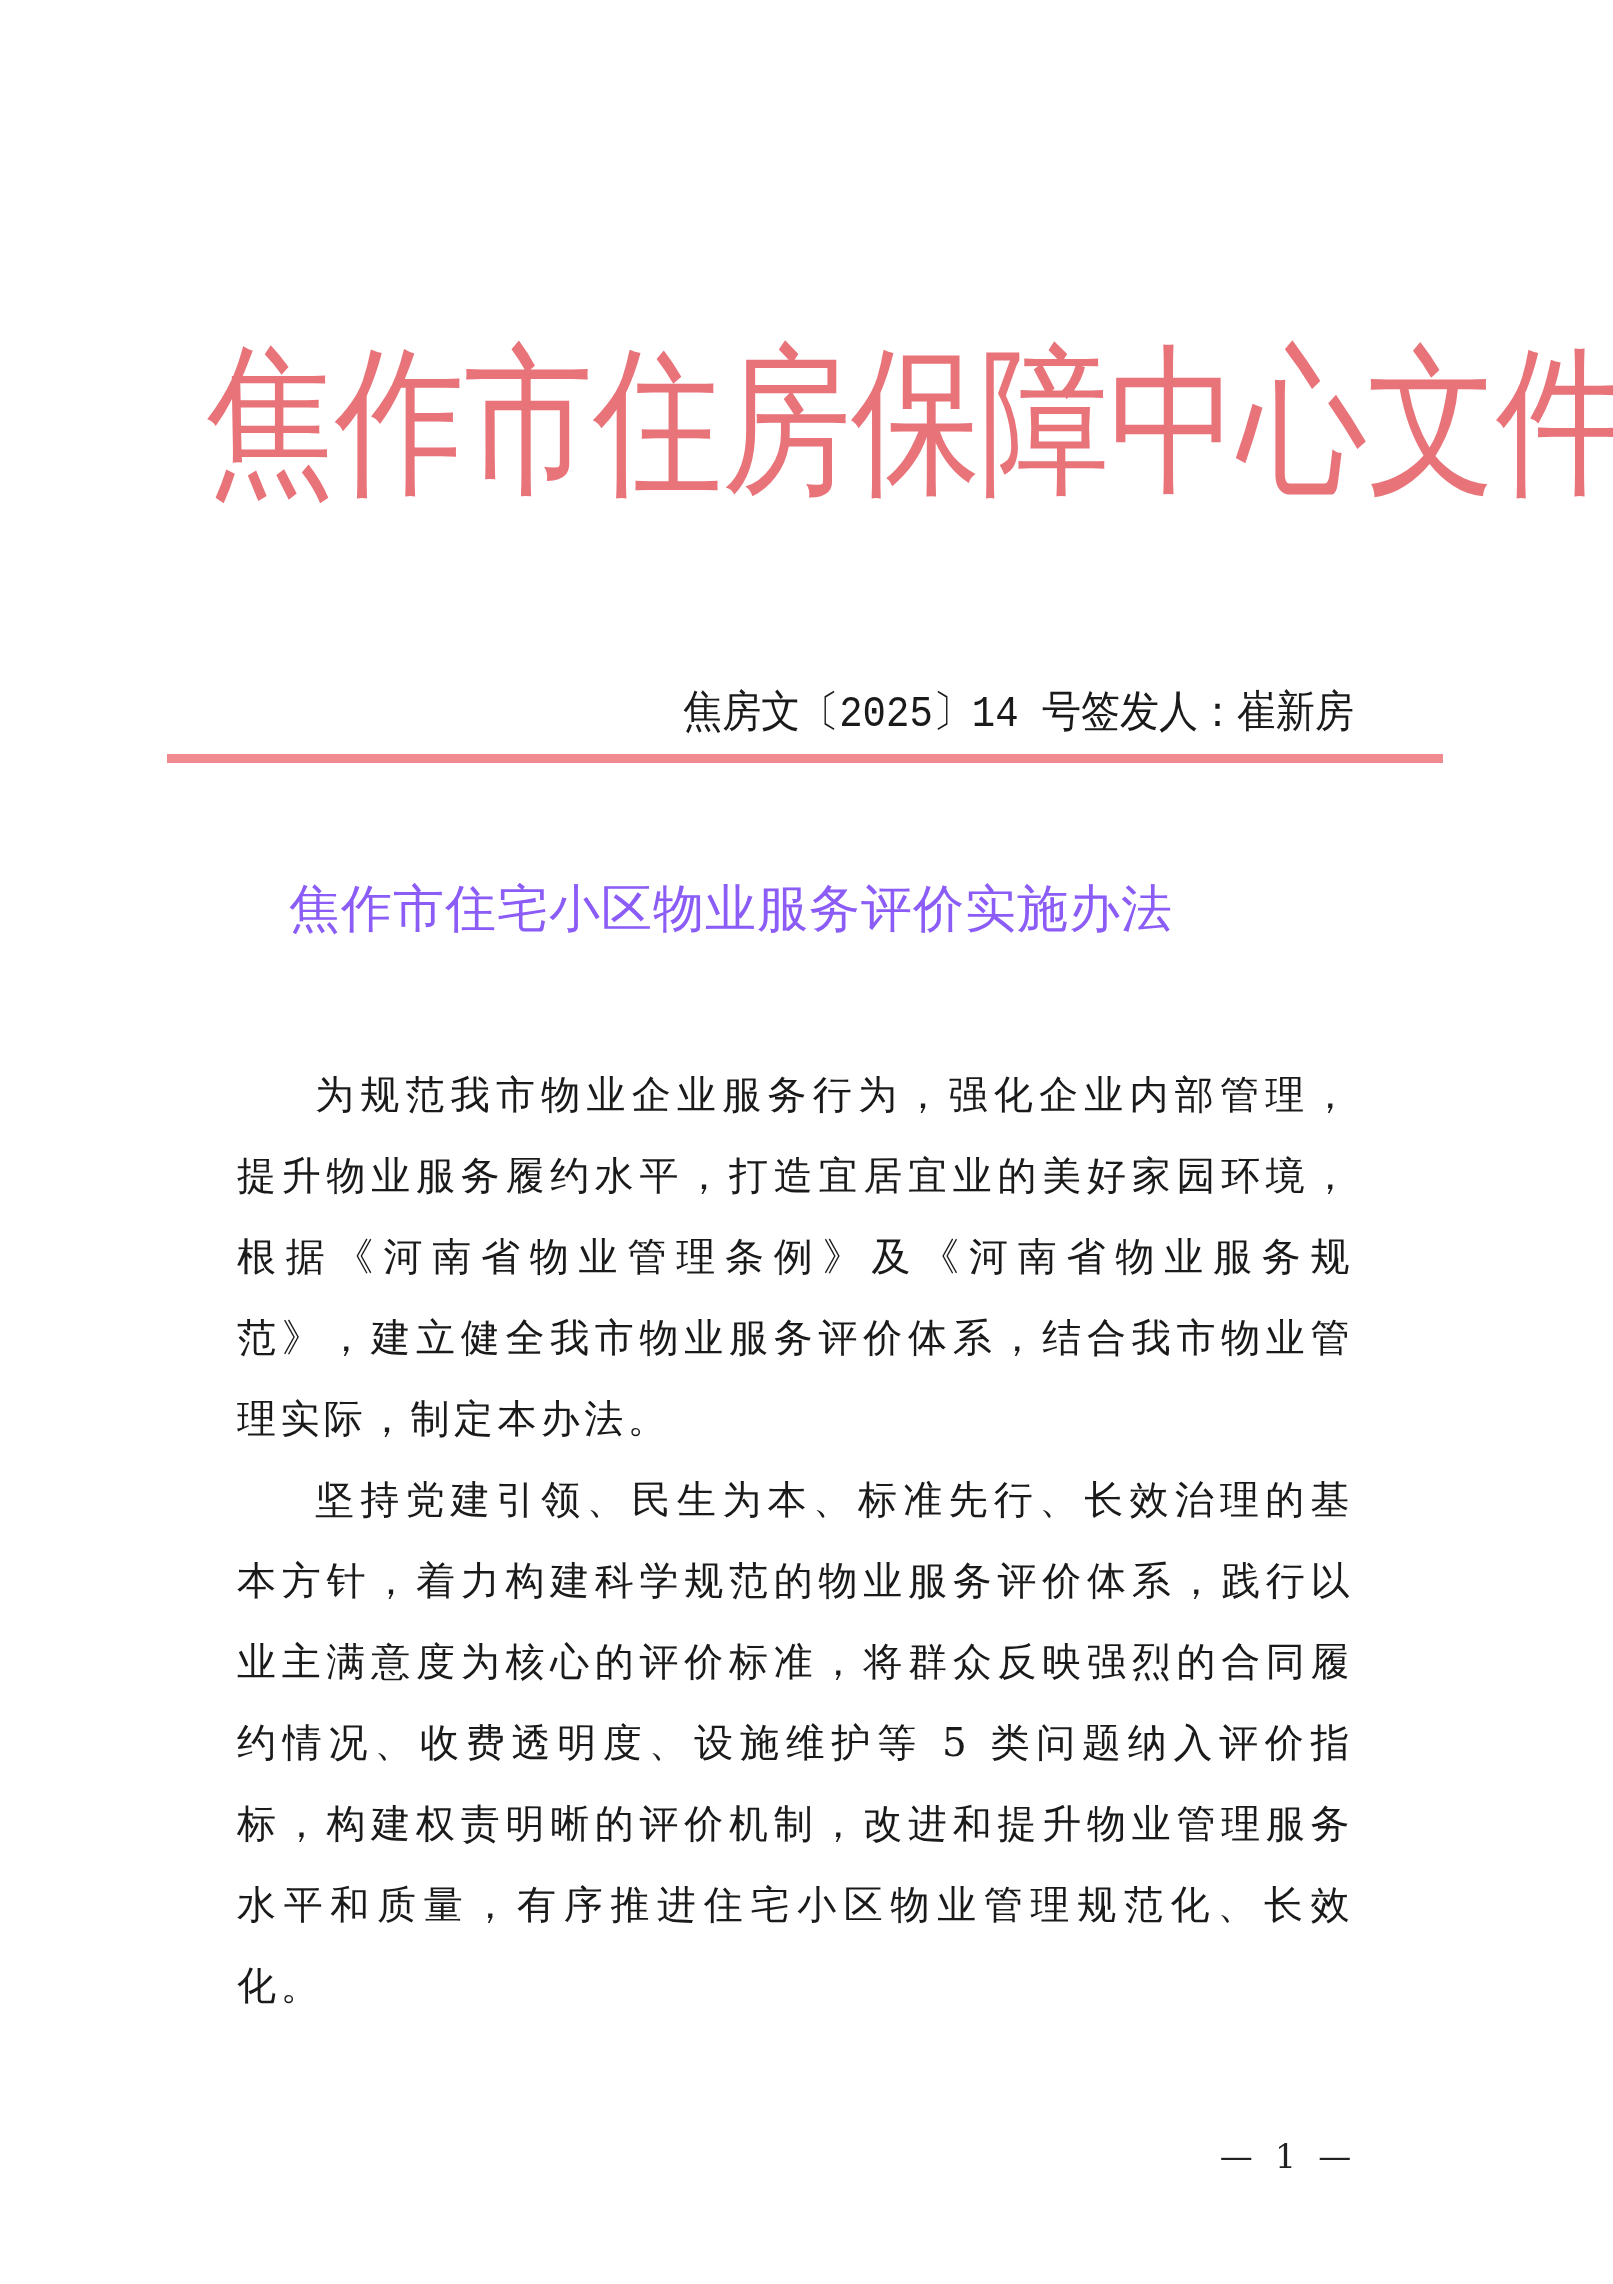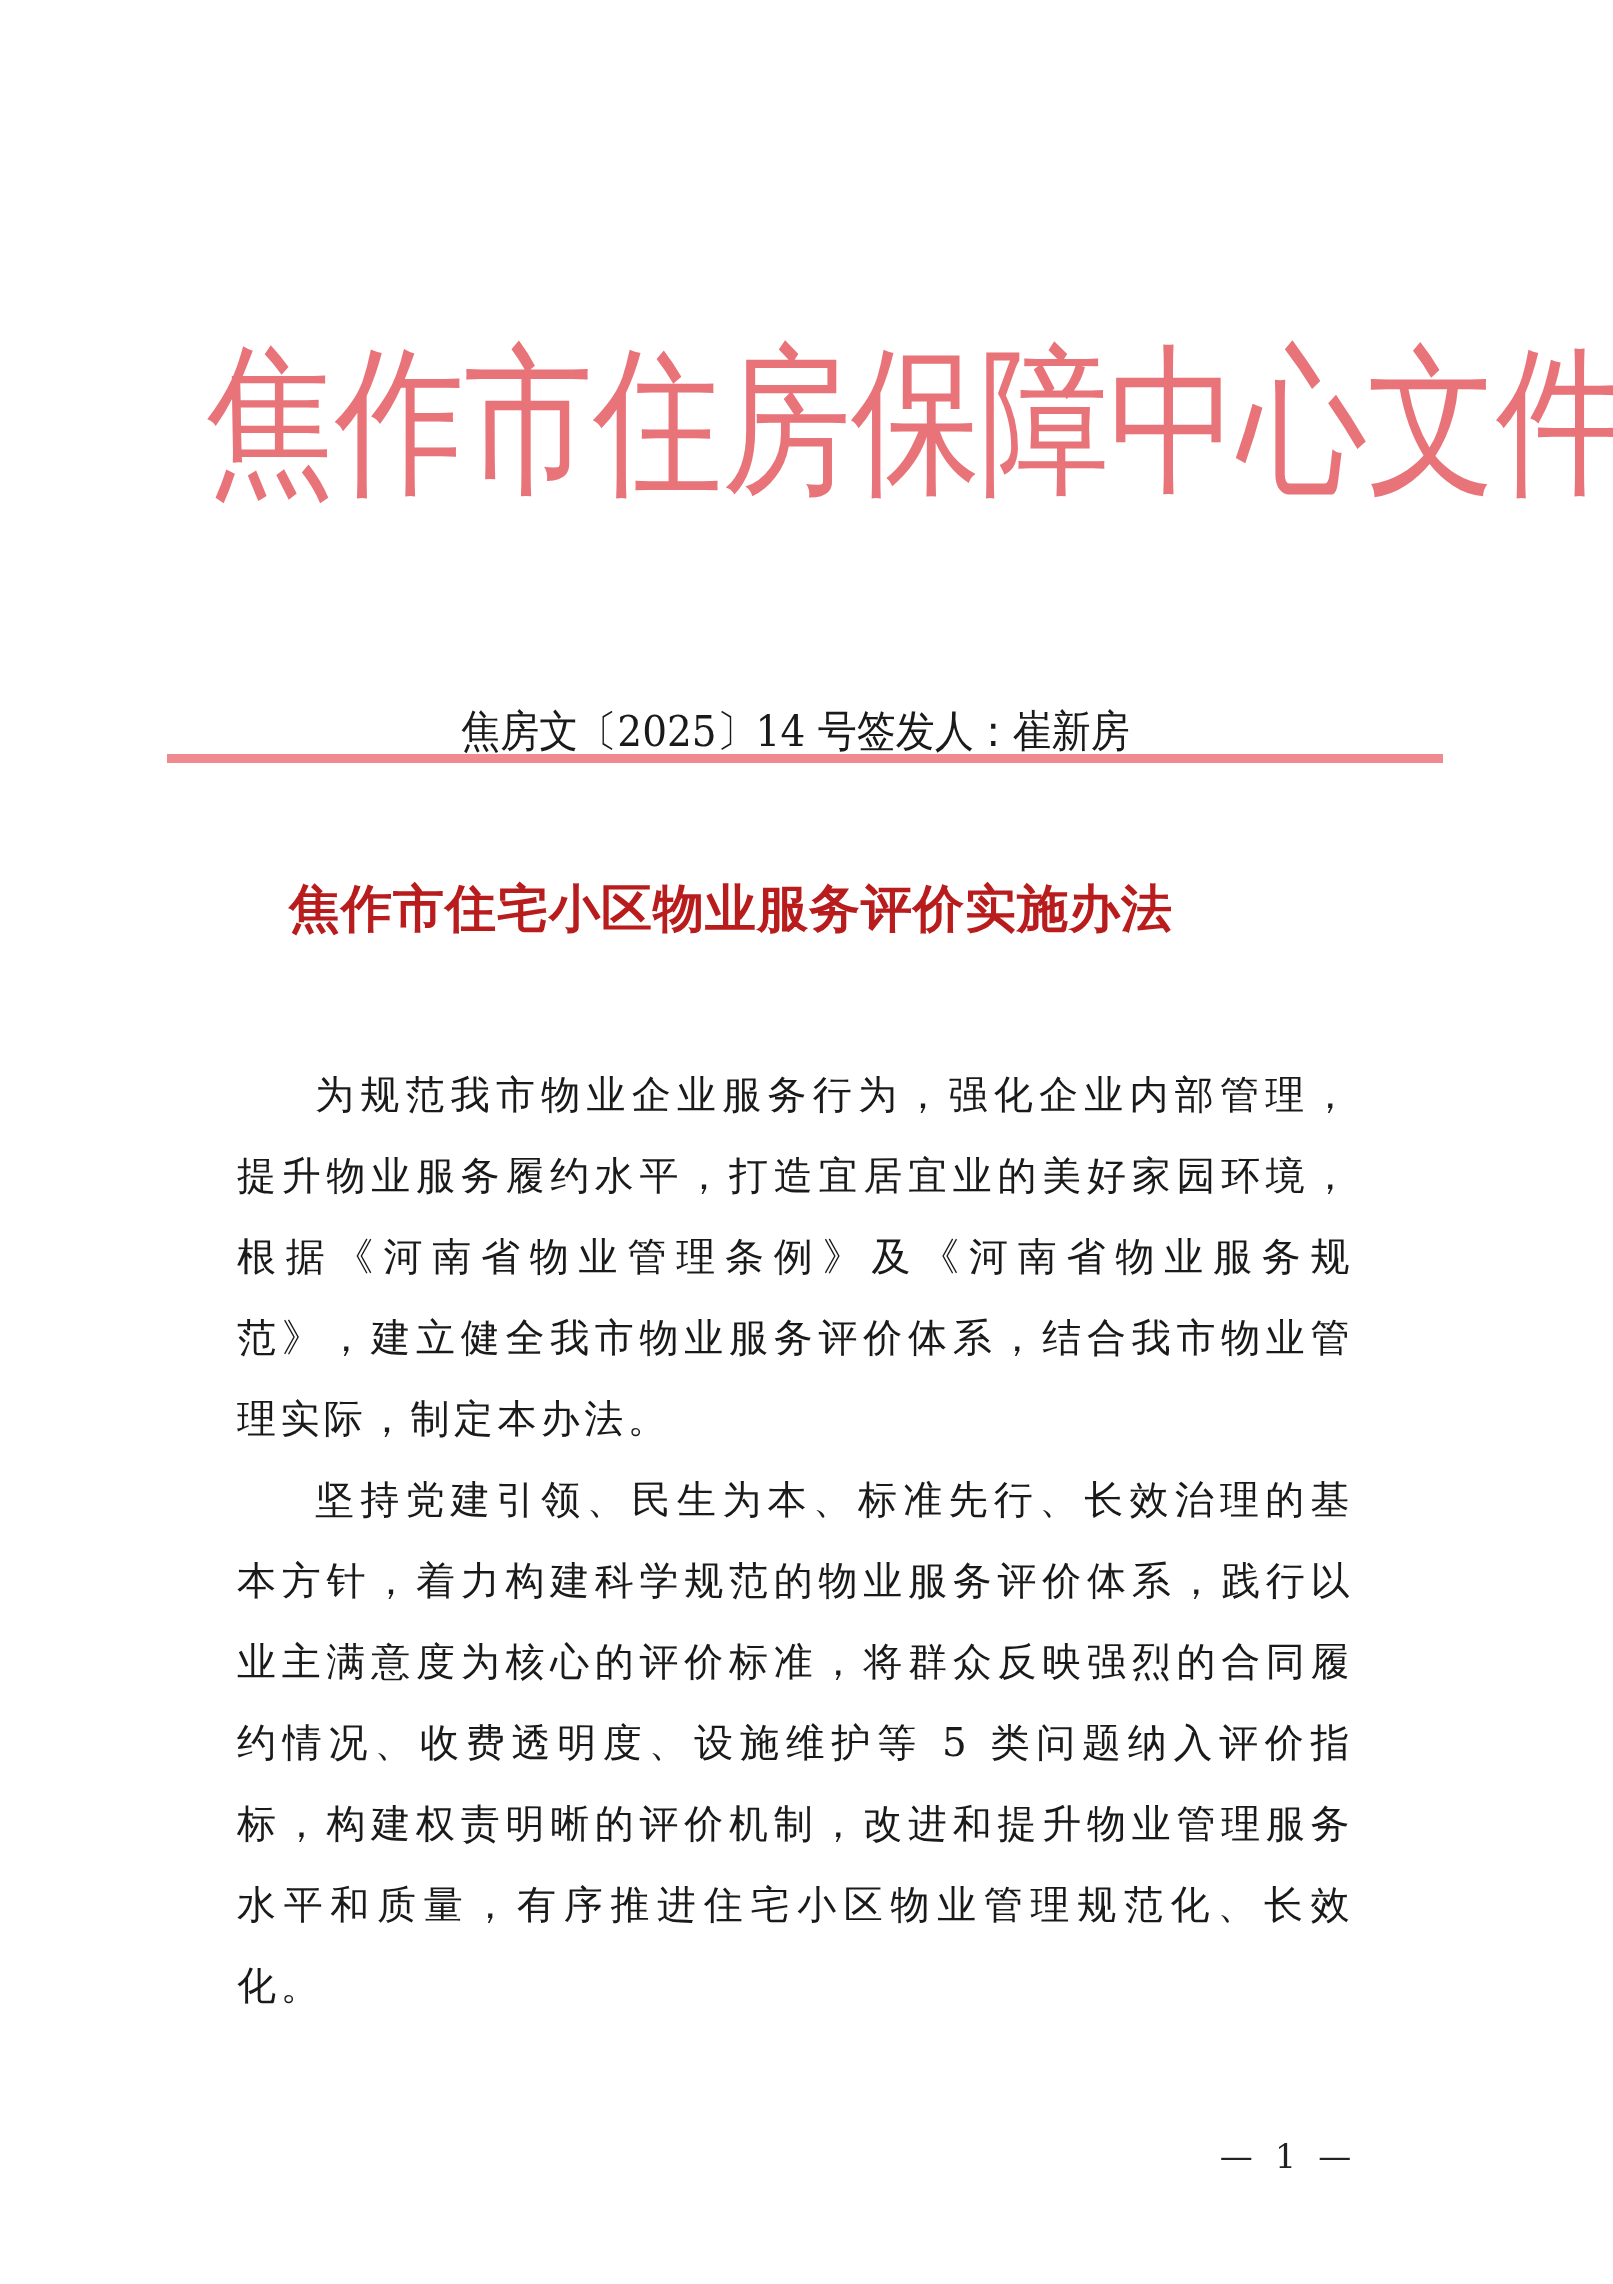--- a/index.html
+++ b/index.html
@@ -6,30 +6,30 @@
   body { width: 1613px; height: 2285px; position: relative; overflow: hidden;
          font-family: "DejaVu Serif", "Liberation Serif", serif; color: #1a1a1a; }
   .page { position: absolute; left: 0; top: 0; width: 1613px; height: 2285px; background: #ffffff; }
 
   .masthead { position: absolute; left: 206px; top: 338px; width: 1206px; height: 167px;
               display: flex; justify-content: space-between; align-items: center; }
   .masthead span { display: block; color: #e8747a; font-family: "DejaVu Sans", "Liberation Sans", sans-serif;
                    font-size: 129px; line-height: 167px; transform: scaleY(1.25); transform-origin: center;
                    font-weight: 400; }
 
-  .docmeta { position: absolute; left: 237px; top: 706px; width: 1117px; height: 49px;
-             display: flex; justify-content: center; align-items: center;
-             font-size: 39px; color: #1a1a1a; }
+  .docmeta { position: absolute; left: 237px; top: 686px; width: 1117px; height: 49px;
+             display: flex; justify-content: flex-end; align-items: center;
+             font-size: 39px; color: #1a1a1a; font-family: Liberation Mono, monospace; }
   .docmeta span { transform: scaleY(1.12); display: inline-block; }
 
   .red-rule { position: absolute; left: 167px; top: 754px; width: 1276px; height: 8.8px; background: #ee8a90; }
 
   .doc-title { position: absolute; left: 289px; top: 875px; width: 1039px; height: 78px;
-               font-size: 51px; font-weight: bold; letter-spacing: 1px; white-space: nowrap;
-               font-family: "DejaVu Serif", "Liberation Serif", serif; color: #b91c1c; }
+               font-size: 51px; font-weight: normal; letter-spacing: 1px; white-space: nowrap;
+               font-family: "DejaVu Serif", "Liberation Serif", serif; color: #8b5cf6; }
 
   .body { position: absolute; left: 237px; top: 1054px; width: 1117px;
           font-size: 39px; line-height: 81px; letter-spacing: 4.4px;
           text-align: justify; text-align-last: left; }
   .para { margin: 0; text-indent: 2em; }
   .heading { margin: 0; text-indent: 2em; font-family: "DejaVu Sans", "Liberation Sans", sans-serif; }
 
   .page-number { position: absolute; left: 1215px; top: 2137px; width: 147px; height: 43px;
                  font-size: 33px; text-align: center; color: #222; letter-spacing: 5.9px; }
 </style>

